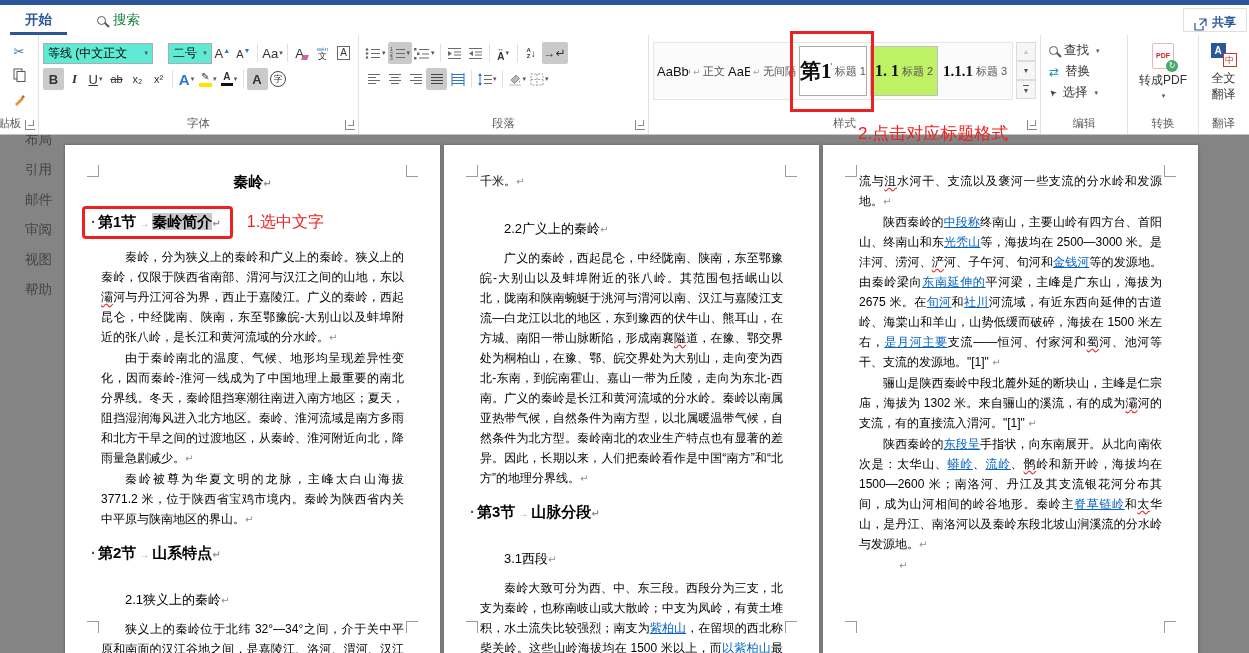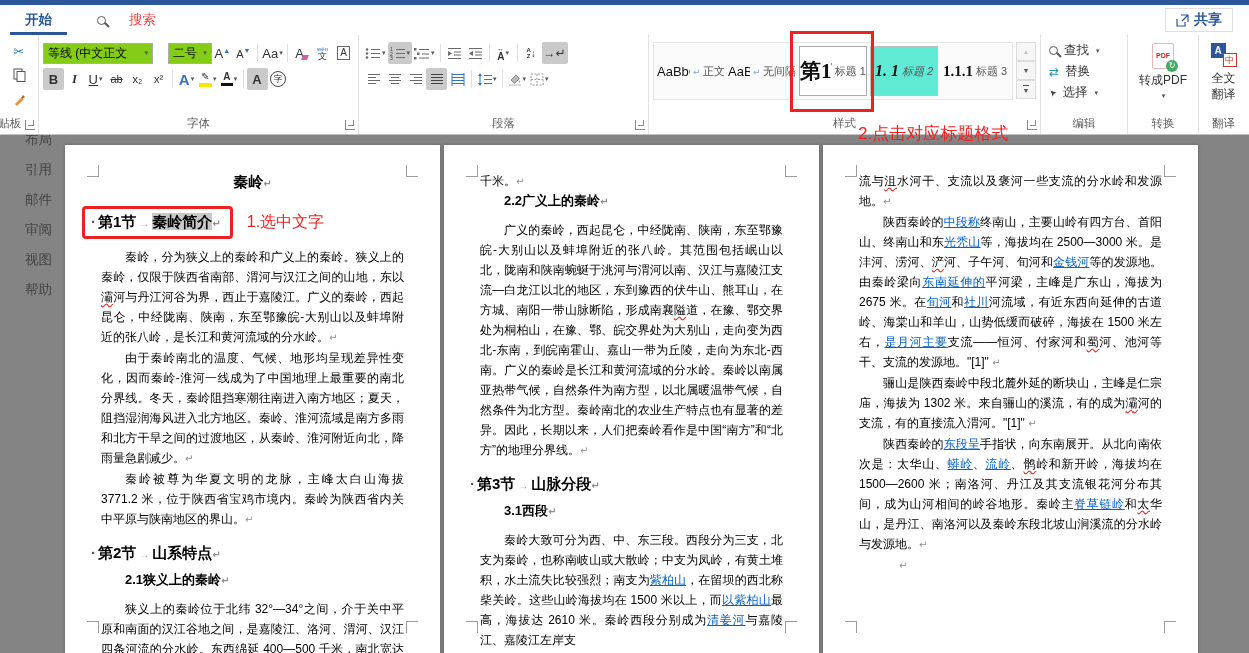--- a/index.html
+++ b/index.html
@@ -5,23 +5,23 @@
   * { box-sizing: border-box; margin: 0; padding: 0; }
   html,body { width:1249px; height:653px; overflow:hidden; }
   body { font-family:"Liberation Sans","DejaVu Sans",sans-serif; background:#848484; position:relative; }
 
   
   .top-strip { height:5px; background:#2b579a; }
   .tabsrow { height:30px; background:#fff; display:flex; align-items:stretch; padding-left:10px; position:relative; }
   .tabs { display:flex;flex-direction:column; }
   .tab { padding:0 15px; font-size:13.5px; color:#444; line-height:30px; cursor:default; }
   .tab.active { color:#2b579a; font-weight:bold; box-shadow:inset 0 -3px 0 #2b579a; }
-  .searchbox { display:flex; align-items:center; gap:23px; margin-left:30px; color:#ef4444; font-size:13.5px; }
-  .share { position:absolute; right:16px; top:3px; height:24px; display:flex; align-items:center; gap:5px;
-           border:1px solid #e0e0e0; background:#fff; color:#2b579a; font-size:14px; font-weight:bold; padding:0 10px; }
+  .searchbox { display:flex; align-items:center; gap:7px; margin-left:30px; color:#15803d; font-size:13.5px; }
+  .share { position:absolute; right:2px; top:3px; height:24px; display:flex; align-items:flex-end; gap:5px;
+           border:1px solid #e0e0e0; background:#fff; color:#2b579a; font-size:12px; font-weight:bold; padding:0 10px; }
 
   
   .mag { display:inline-block; width:9px; height:9px; border:1.6px solid #5a5a5a; border-radius:50%; position:relative; }
   .mag::after { content:''; position:absolute; width:6px; height:1.6px; background:#5a5a5a; transform:rotate(45deg); right:-5px; bottom:-2px; }
 
   
   .ribbon { height:100px; background:#fff; border-bottom:1px solid #c3c3c3; display:flex; position:relative; }
   .rgroup { position:relative; padding:5px 4px 18px; }
   .rgroup + .rgroup { border-left:1px solid #e2e2e2; }
   .rlabel { position:absolute; bottom:3px; left:0; right:0; text-align:center; font-size:11.5px; color:#605f5f; }
@@ -31,21 +31,21 @@
   .rbtn { display:flex; align-items:center; justify-content:center; min-width:21px; height:22px; padding:0 2px; font-size:13px; color:#333; cursor:pointer; border-radius:2px; }
   .rbtn.active { background:#cacaca; }
   .caret { font-size:7px; color:#555; margin-left:1px; }
   .vsep { width:1px; height:18px; background:#e0e0e0; margin:0 3px; }
 
   .g-clip { width:38px; }
   .clip-col { display:flex; flex-direction:column; align-items:center; gap:2px; }
   .clip-label { left:-30px; }
 
   .g-font { width:320px; }
-  .combo { display:flex; align-items:center; justify-content:space-between; border:1px solid #acacac; height:21px; padding:0 4px; font-size:12px; background:#84cc16; cursor:pointer; }
+  .combo { display:flex; align-items:center; justify-content:space-between; border:1px solid #acacac; height:21px; padding:0 4px; font-size:12px; background:#5eead4; cursor:pointer; }
   .combo.fname { width:116px; }
   .combo.fsize { width:46px; margin-left:15px; }
   .bI { font-family:"Liberation Serif",serif; font-style:italic; font-weight:bold; }
   .stack { display:inline-flex; flex-direction:column; align-items:center; line-height:1; }
   .stack small { font-size:7px; } .stack b { font-size:10px; }
   .uline { text-decoration:underline; }
   .strike { text-decoration:line-through; font-size:11px; }
   .fx-a { color:#2e75c9; font-weight:bold; font-size:15px; }
   .hl-ic { display:inline-flex; flex-direction:column; align-items:center; line-height:1; }
   .hl-bar { width:13px; height:4px; background:#ffe400; margin-top:1px; }
@@ -62,21 +62,21 @@
   .styles-gallery { display:flex; gap:3px; padding:3px; background:#fbfbfb; border:1px solid #e6e6e6; height:58px; }
   .style-item { width:68px; display:flex; flex-direction:row; align-items:center; justify-content:center; gap:3px; position:relative; cursor:pointer; overflow:hidden; }
   .style-item .prev { white-space:nowrap; overflow:hidden; max-width:64px; color:#111; }
   .style-item .sname { font-size:11px; color:#555; white-space:nowrap; }
   .style-item .sname .pilc { color:#8aa8c9; font-size:9px; }
   .p-normal { font-size:13px; }
   .p-h1 { font-size:21px; font-weight:bold; font-family:"Liberation Serif",serif; }
   .p-h2 { font-size:16px; font-weight:bold; font-family:"Liberation Serif",serif; }
   .p-h3 { font-size:15px; font-weight:bold; font-family:"Liberation Serif",serif; }
   .style-item.hover { background:#fff; border:1px solid #ababab; }
-  .style-item.current { background:#5eead4; border:1px solid #c0c0c0;font-style:italic; }
+  .style-item.current { background:#bef264; border:1px solid #c0c0c0; }
   .scrollcol { display:flex; flex-direction:column; margin-left:3px; }
   .scrollcol .sbtn { width:20px; height:19px; border:1px solid #dcdcdc; background:#f6f6f6; color:#555; font-size:7px;
                      display:flex; align-items:center; justify-content:center; cursor:pointer; }
   .scrollcol .sbtn.dis { color:#c4c4c4; }
   .sbtn.more span { border-top:1.4px solid #555; padding-top:1px; font-size:7px; line-height:1; }
 
   .g-edit { width:87px; padding-left:8px; }
   .edit-row { display:flex; align-items:center; gap:6px; font-size:12.5px; height:21px; color:#333; cursor:pointer; }
   .swap { color:#2196a8; font-size:12px; }
   .ptr { display:inline-block; transform:rotate(-135deg); font-size:9px; color:#444; }
@@ -100,21 +100,21 @@
   .page-content { padding:26px 36px 0; }
   .crop { position:absolute; width:12px; height:12px; border:0 solid #9c9c9c; }
   .crop.tl { top:20px; left:22px; border-right-width:1px; border-bottom-width:1px; }
   .crop.tr { top:20px; right:22px; border-left-width:1px; border-bottom-width:1px; }
   .crop.bl { bottom:72px; left:22px; border-right-width:1px; border-top-width:1px; }
   .crop.br { bottom:72px; right:22px; border-left-width:1px; border-top-width:1px; }
 
   .blk { position:relative; }
   .blk-title { text-align:center; font-size:15px; font-weight:bold; margin:2px 0 4px; }
   .blk-h1 { font-size:15px; font-weight:bold; margin:14px 0 8px -10px; }
-  .blk-h2 { font-size:13px; font-weight:bold; margin:0 0 10px; padding-left:24px; }
+  .blk-h2 { font-size:13px; font-weight:normal; margin:28px 0 10px; padding-left:24px; }
   .blk-p { font-size:12px; line-height:20px; text-align:justify; text-indent:2em; color:#000; }
   .blk-p.ni { text-indent:0; }
   .blk-em { font-size:12px; line-height:20px; }
   .blk-em.ind { padding-left:40px; }
 
   .run-link { color:#0563c1; text-decoration:underline; }
   .run-sp { text-decoration:underline wavy #e03131; text-underline-offset:2px; }
   .run-sel { background:#c8c8c8; }
   .run-mark { color:#8f8f8f; font-size:10px; }
   .run-tab { color:#9a9a9a; font-size:10px; padding:0 3px; }

